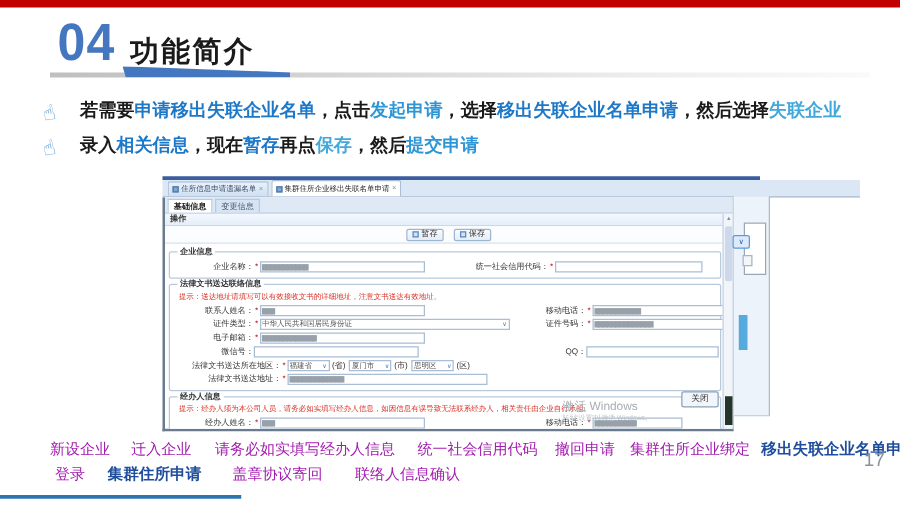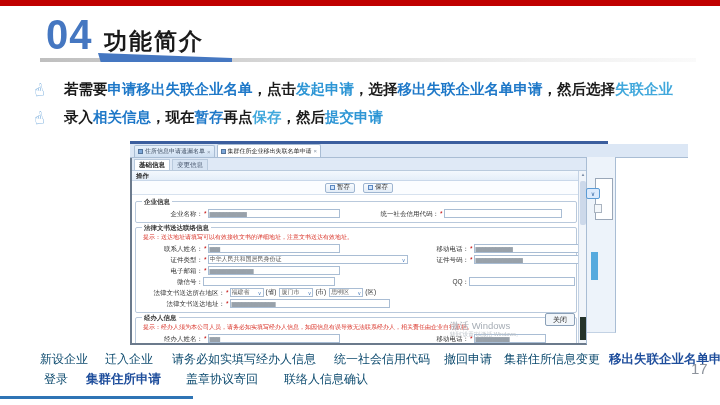--- a/index.html
+++ b/index.html
@@ -66,21 +66,21 @@
   .bluethumb { position:absolute; left:461px; top:111px; width:7px; height:28px; background:#56aade; }
   .closebtn { position:absolute; left:413px; top:155px; width:30px; height:13px; border:1px solid #8aa0b8; border-radius:2px; background:#f2f6fa; font-size:7px; color:#333; text-align:center; line-height:12px; }
   .greenbar { position:absolute; left:450px; top:176px; width:6px; height:23px; background:#25332a; }
   .watermark { position:absolute; left:318px; top:162px; color:#a6adb5; }
   .wm1 { font-size:9.5px; line-height:11px; }
   .wm2 { font-size:5.5px; color:#b9c0c7; }
 
   
   #nav1 { position:absolute; left:0; top:351px; width:720px; display:flex; align-items:baseline; }
   #nav2 { position:absolute; left:0; top:371px; width:668px; display:flex; align-items:baseline; }
-  .nav-item { font-size:12px; color:#0c4a6e; white-space:nowrap; }
+  .nav-item { font-size:12px; color:#a21caf; white-space:nowrap; }
   .nav-item.active { font-size:12.5px; color:#1f4e9c; font-weight:bold; }
   .pagenum { position:absolute; left:691px; top:360px; font-size:15px; color:#8d939c; }
 </style>
 </head>
 <body>
 
 <div id="stage">
   <div class="topbar"></div>
 
   <div class="hnum">04</div>
@@ -274,21 +274,21 @@
     <div class="bluethumb"></div>
     <div class="greenbar"></div>
   </div>
 
   <div id="nav1">
       <span class="nav-item" style="margin-left: 40px;">新设企业</span>
       <span class="nav-item" style="margin-left: 17px;">迁入企业</span>
       <span class="nav-item" style="margin-left: 19px;">请务必如实填写经办人信息</span>
       <span class="nav-item" style="margin-left: 18px;">统一社会信用代码</span>
       <span class="nav-item" style="margin-left: 14px; text-align: right;">撤回申请</span>
-      <span class="nav-item" style="margin-left: 12px;">集群住所信息变更</span>
+      <span class="nav-item" style="margin-left: 12px;">集群住所企业绑定</span>
       <span class="nav-item active" style="margin-left: 9px;">移出失联企业名单申请</span>
     </div>
   <div id="nav2">
       <span class="nav-item" style="margin-left: 44px;">登录</span>
       <span class="nav-item active" style="margin-left: 18px;">集群住所申请</span>
       <span class="nav-item" style="margin-left: 25px;">盖章协议寄回</span>
       <span class="nav-item" style="margin-left: 26px;">联络人信息确认</span>
     </div>
   <div class="pagenum">17</div>
   <div class="bottombar"></div>

